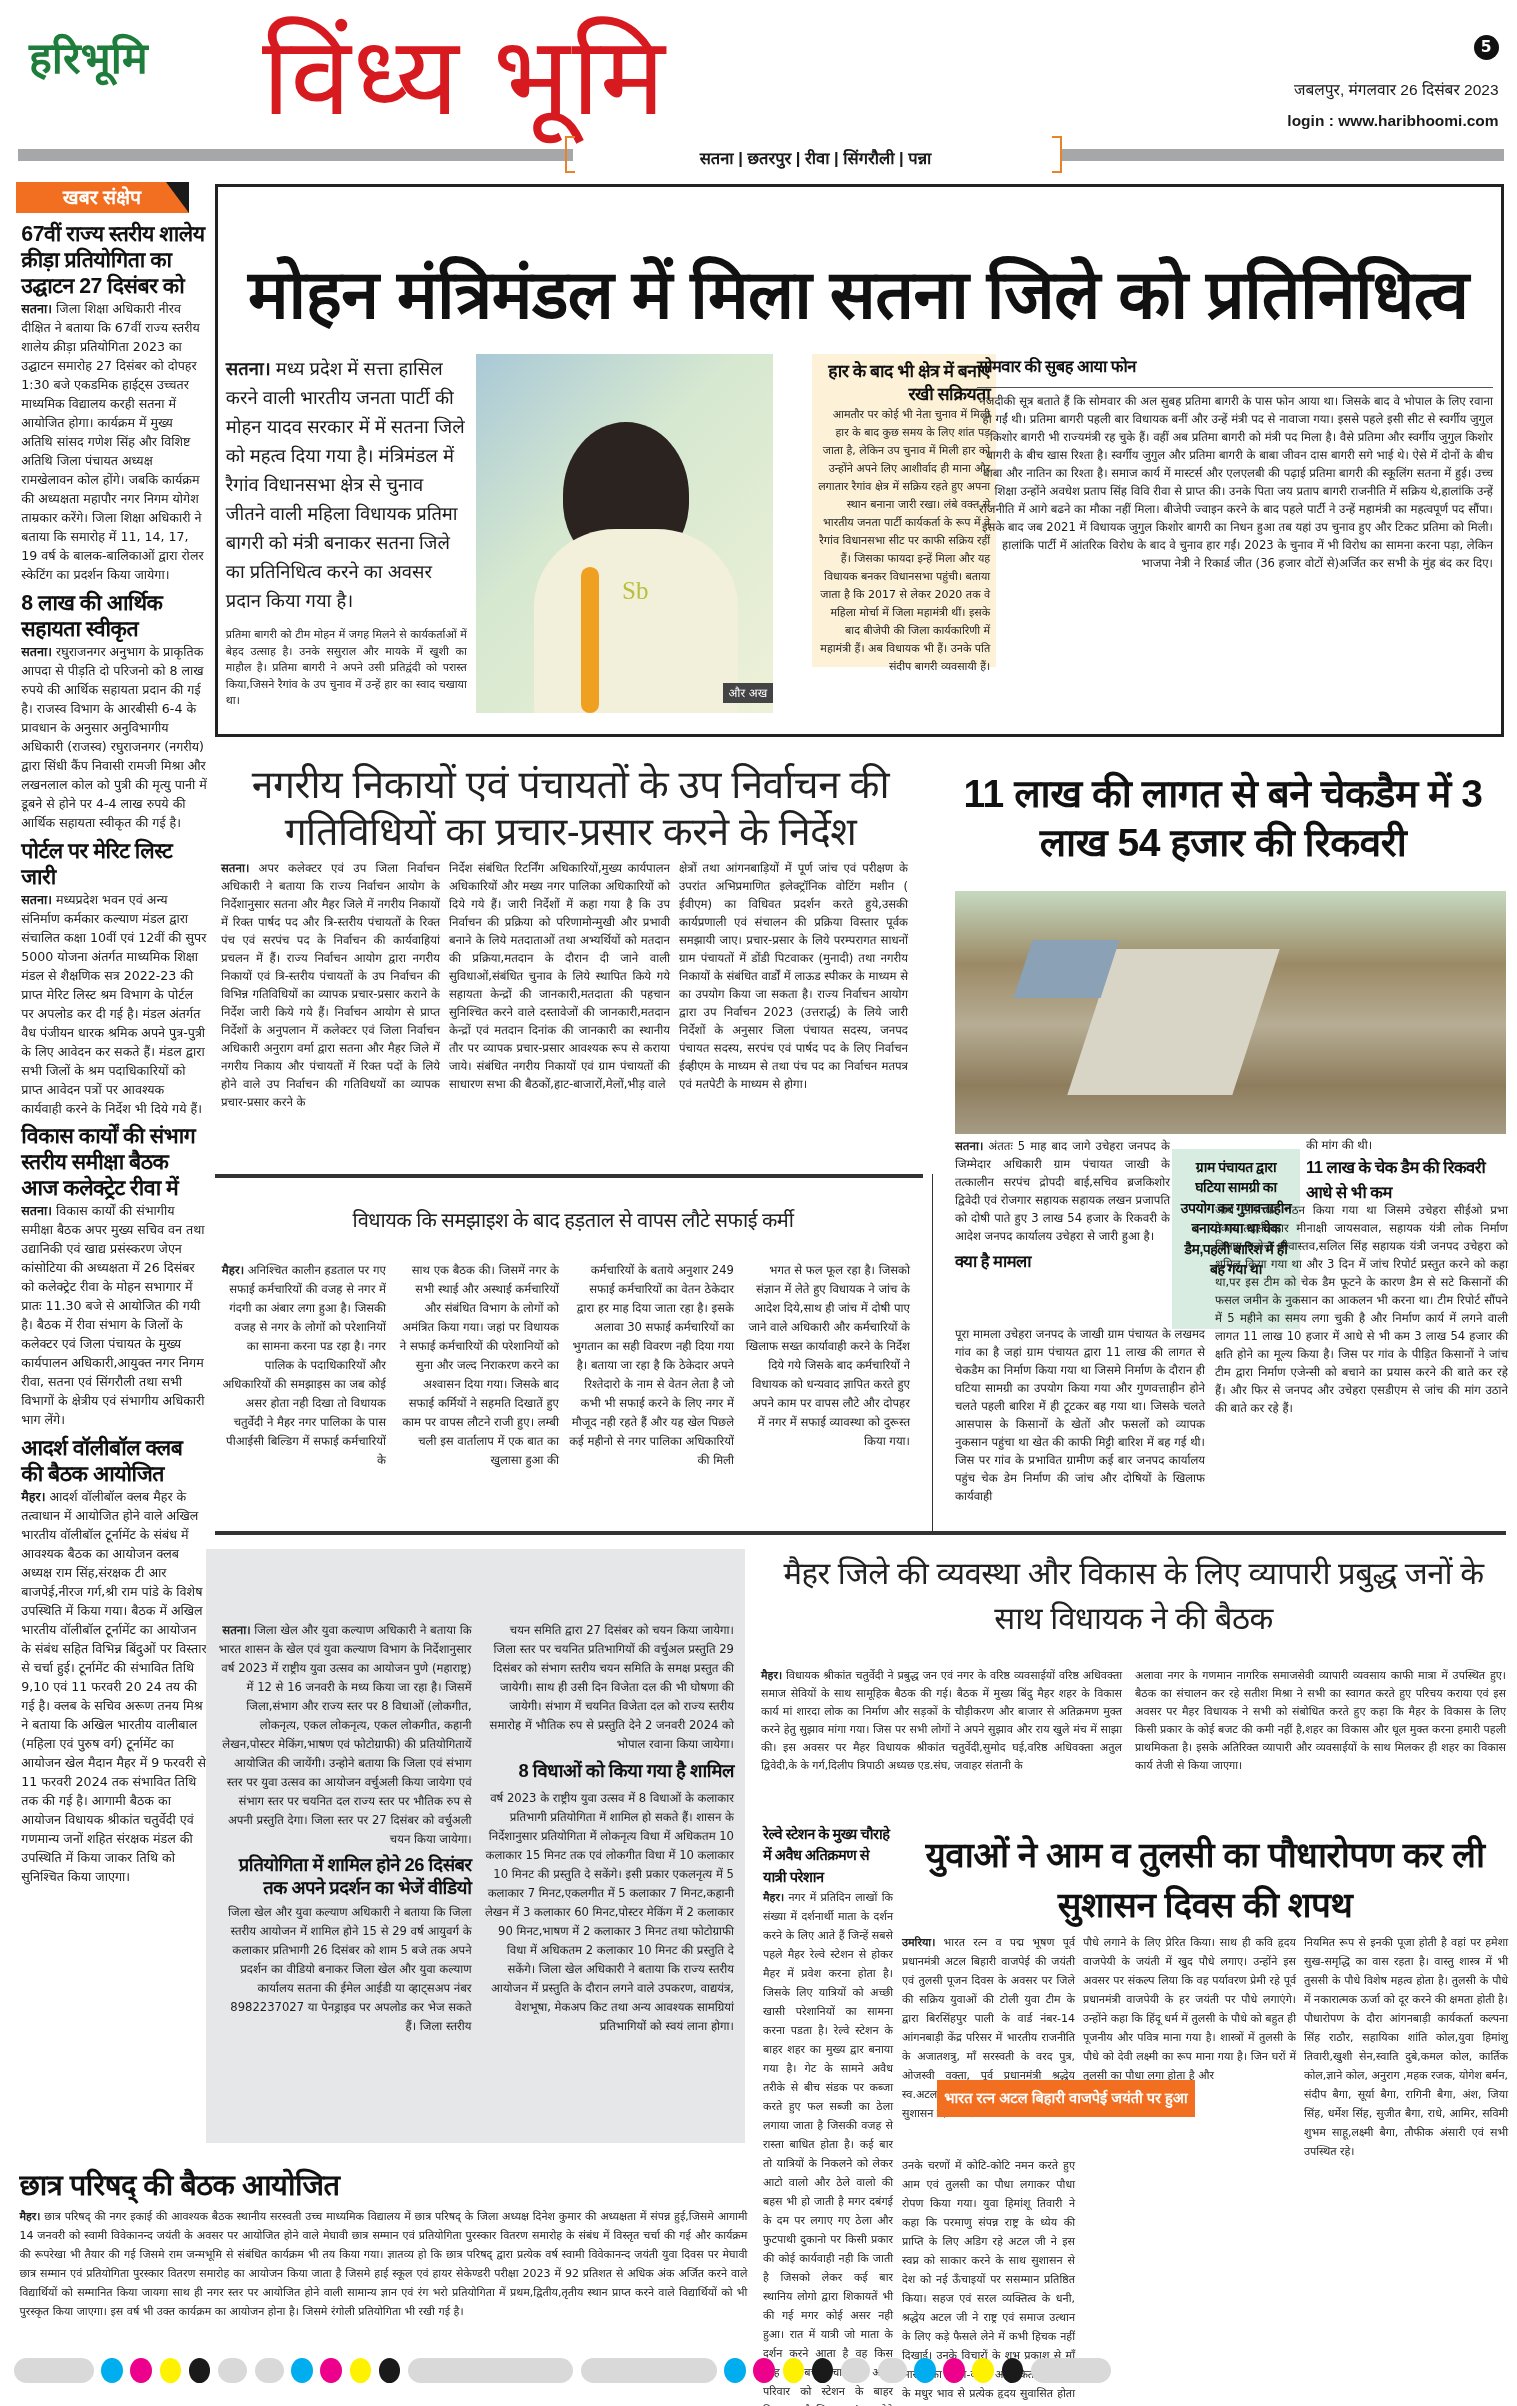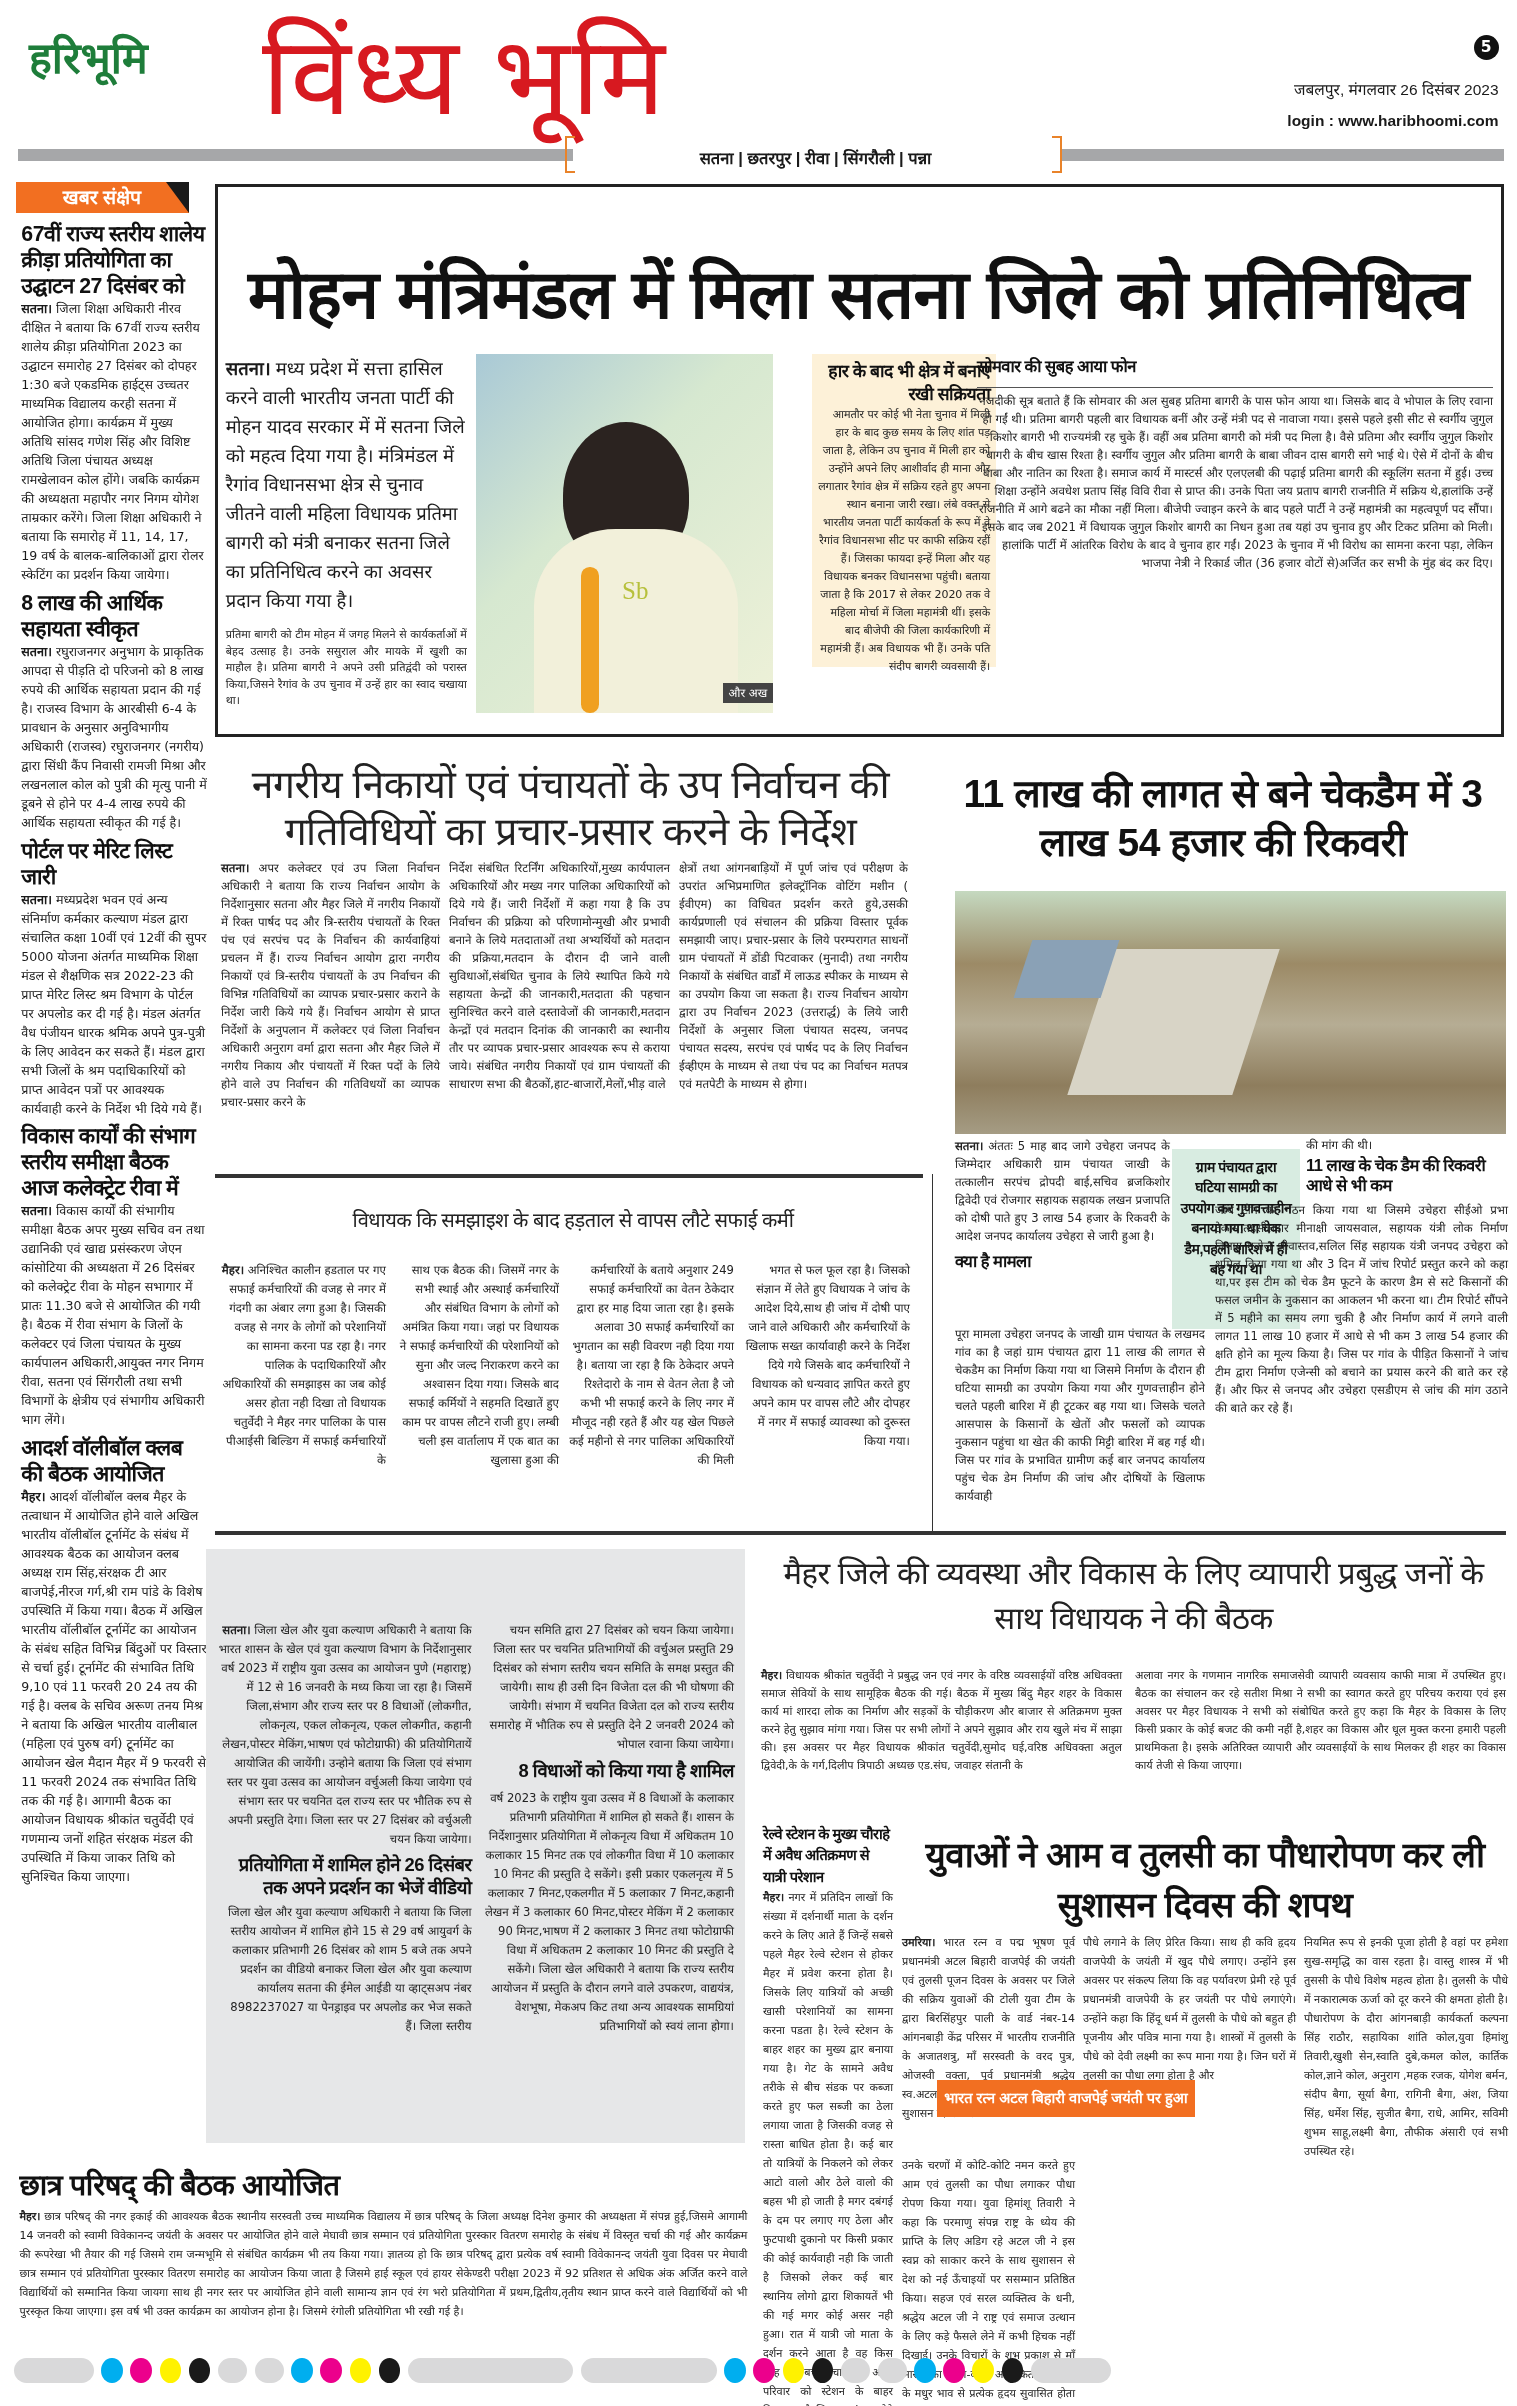--- a/index.html
+++ b/index.html
@@ -122,21 +122,21 @@
   <div class="hd" style="font-size:16.5px;margin:3.9px 0">क्या है मामला</div>
 </div>
 <div class="abs" style="left:955px;top:1325px;width:250px">
   <p style="font-size:11.6px;line-height:18px">पूरा मामला उचेहरा जनपद के जाखी ग्राम पंचायत के लखमद गांव का है जहां ग्राम पंचायत द्वारा 11 लाख की लागत से चेकडैम का निर्माण किया गया था जिसमे निर्माण के दौरान ही घटिया सामग्री का उपयोग किया गया और गुणवत्ताहीन होने चलते पहली बारिश में ही टूटकर बह गया था। जिसके चलते आसपास के किसानों के खेतों और फसलों को व्यापक नुकसान पहुंचा था खेत की काफी मिट्टी बारिश में बह गई थी। जिस पर गांव के प्रभावित ग्रामीण कई बार जनपद कार्यालय पहुंच चेक डेम निर्माण की जांच और दोषियों के खिलाफ कार्यवाही</p>
 </div>
 <div class="abs mint" style="left:1172px;top:1149px;width:128px;height:180px;padding:8px;text-align:center">
   <div class="hd" style="font-size:14px;line-height:20.4px">ग्राम पंचायत द्वारा घटिया सामग्री का उपयोग कर गुणवत्ताहीन बनाया गया था चेक डैम,पहली बारिश में ही बह गया था</div>
 </div>
 <div class="abs" style="left:1306px;top:1137px;width:202px">
   <p style="font-size:11.6px;line-height:17.5px">की मांग की थी।</p>
-  <div class="hd" style="font-size:16.5px;line-height:20px">11 लाख के चेक डैम की रिकवरी आधे से भी कम</div>
+  <div class="hd" style="font-size:16.5px;line-height:25px">11 लाख के चेक डैम की रिकवरी आधे से भी कम</div>
 </div>
 <div class="abs" style="left:1215px;top:1201px;width:293px">
   <p style="font-size:11.6px;line-height:18px">जांच टीम का गठन किया गया था जिसमे उचेहरा सीईओ प्रभा टेकाम,तहसीलदार मीनाक्षी जायसवाल, सहायक यंत्री लोक निर्माण विभाग मनोज श्रीवास्तव,सलिल सिंह सहायक यंत्री जनपद उचेहरा को शमिल किया गया था और 3 दिन में जांच रिपोर्ट प्रस्तुत करने को कहा था,पर इस टीम को चेक डैम फूटने के कारण डैम से सटे किसानों की फसल जमीन के नुकसान का आकलन भी करना था। टीम रिपोर्ट सौंपने में 5 महीने का समय लगा चुकी है और निर्माण कार्य में लगने वाली लागत 11 लाख 10 हजार में आधे से भी कम 3 लाख 54 हजार की क्षति होने का मूल्य किया है। जिस पर गांव के पीड़ित किसानों ने जांच टीम द्वारा निर्माण एजेन्सी को बचाने का प्रयास करने की बाते कर रहे हैं। और फिर से जनपद और उचेहरा एसडीएम से जांच की मांग उठाने की बाते कर रहे हैं।</p>
 </div>
 <div class="abs vline" style="left:932px;top:1174px;height:361px"></div>
 
 <div class="abs lite" style="left:221px;top:1199px;width:704px;text-align:center;font-size:20px;line-height:43px">विधायक कि समझाइश के बाद हड़ताल से वापस लौटे सफाई कर्मी</div>
 <div class="abs" style="left:221px;top:1261px;width:165px">
   <p style="font-size:11.6px;line-height:19px;text-align:right"><span class="b">मैहर।</span> <span>अनिश्चित कालीन हडताल पर गए सफाई कर्मचारियों की वजह से नगर में गंदगी का अंबार लगा हुआ है। जिसकी वजह से नगर के लोगों को परेशानियों का सामना करना पड रहा है। नगर पालिक के पदाधिकारियों और अधिकारियों की समझाइस का जब कोई असर होता नही दिखा तो विधायक चतुर्वेदी ने मैहर नगर पालिका के पास पीआईसी बिल्डिग में सफाई कर्मचारियों के</span></p>
 </div>

